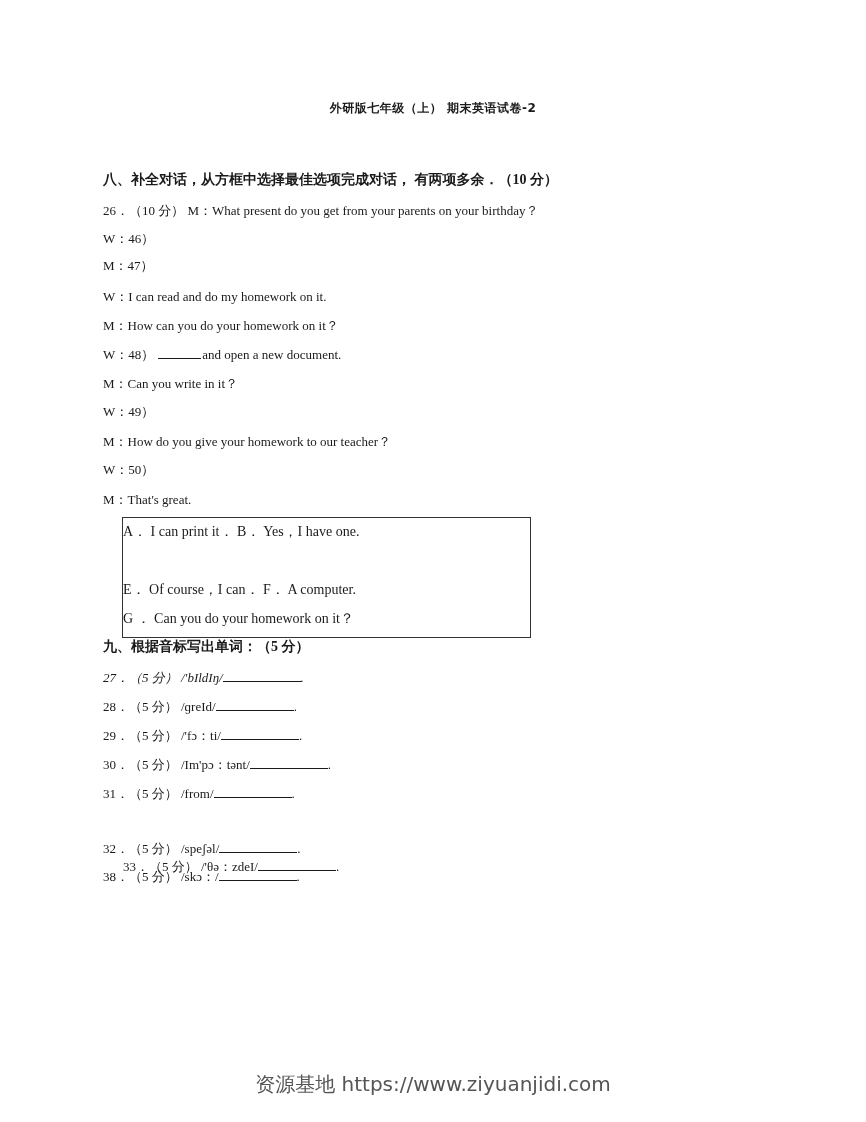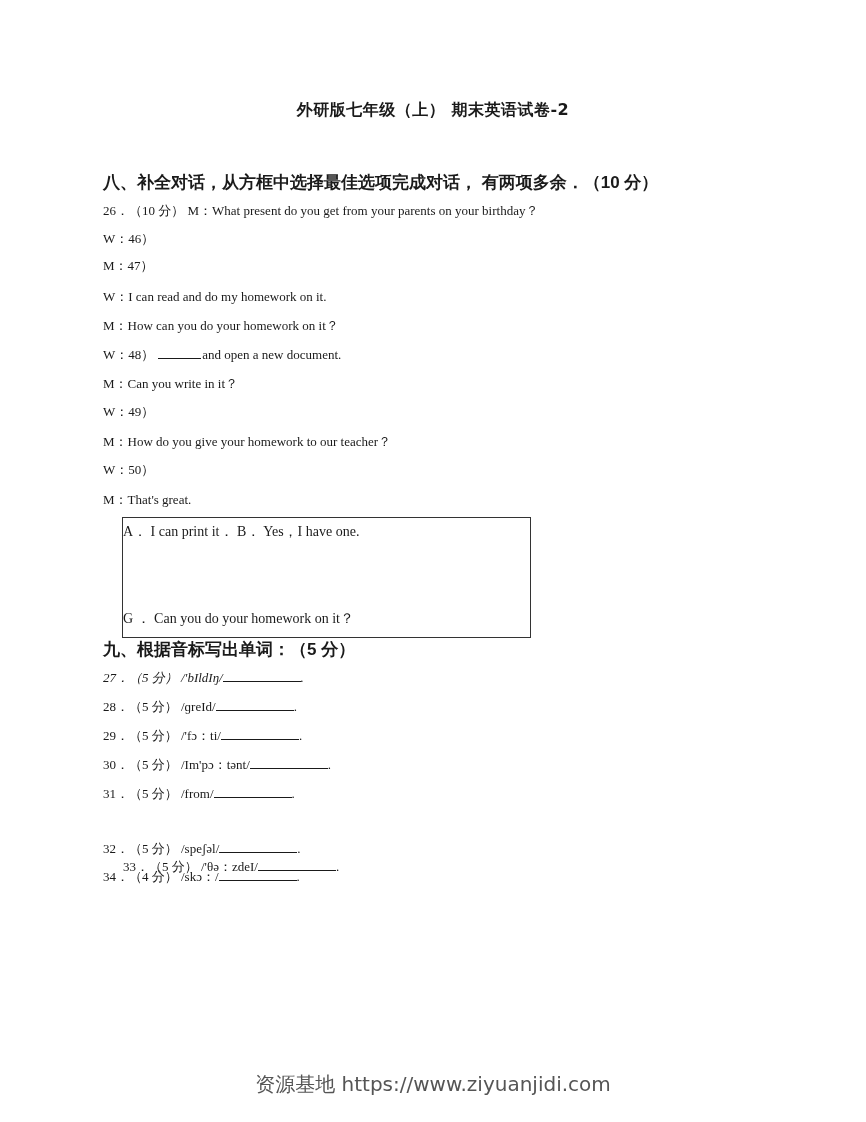--- a/index.html
+++ b/index.html
@@ -3,26 +3,26 @@
   <meta charset="utf-8">
   <style>
     html, body { margin: 0; padding: 0; background: #ffffff; }
     body {
       width: 866px; height: 1122px; position: relative; overflow: hidden;
       font-family: "Liberation Serif", "DejaVu Serif", serif;
       color: #1a1a1a;
     }
     .title {
       position: absolute; left: 0; width: 866px; top: 100px;
-      text-align: center; font-size: 16px; font-weight: bold;
+      text-align: center; font-size: 12px; font-weight: bold;
       font-family: "DejaVu Sans", sans-serif; letter-spacing: 0.5px;
     }
     .section-head {
-      position: absolute; left: 103px; font-size: 17px; font-weight: bold;
-      font-family: Liberation Sans, sans-serif;
+      position: absolute; left: 103px; font-size: 14px; font-weight: bold;
+      font-family: Liberation Serif, serif;
     }
     .line {
       position: absolute; left: 103px; font-size: 13px; white-space: pre;
     }
     .blank-short {
       display: inline-block; width: 43px; border-bottom: 1px solid #1a1a1a;
       height: 12px; vertical-align: baseline; margin: 0 1px 0 4px;
     }
     .blank-long {
       display: inline-block; width: 78px; border-bottom: 1px solid #1a1a1a;
@@ -55,27 +55,28 @@
 <div class="line" style="top:317px;">M：How can you do your homework on it？</div>
 <div class="line" style="top:346px;"><span>W：48）</span><span class="blank-short"></span><span>and open a new document.</span></div>
 <div class="line" style="top:375px;">M：Can you write in it？</div>
 <div class="line" style="top:403px;">W：49）</div>
 <div class="line" style="top:433px;">M：How do you give your homework to our teacher？</div>
 <div class="line" style="top:461px;">W：50）</div>
 <div class="line" style="top:491px;">M：That's great.</div>
 
 <div class="options-box">
   <div class="opt-row" style="top:5px;">A． I can print it． B． Yes，I have one.</div>
+  <div class="opt-row" style="top:63px;">E． Of course，I can． F． A computer.</div>
   <div class="opt-row" style="top:92px;">G ． Can you do your homework on it？</div>
 </div>
 
 <div class="section-head" style="top:638px;">九、根据音标写出单词：（5 分）</div>
 
 <div class="line" style="top:669px;font-style:italic;"><span>27．（5 分）</span> <span>/'bIldIŋ/</span><span class="blank-long"></span><span>.</span></div>
 <div class="line" style="top:698px;"><span>28．（5 分）</span> <span>/ɡreId/</span><span class="blank-long"></span><span>.</span></div>
 <div class="line" style="top:727px;"><span>29．（5 分）</span> <span>/'fɔ：ti/</span><span class="blank-long"></span><span>.</span></div>
 <div class="line" style="top:756px;"><span>30．（5 分）</span> <span>/Im'pɔ：tənt/</span><span class="blank-long"></span><span>.</span></div>
 <div class="line" style="top:785px;"><span>31．（5 分）</span> <span>/from/</span><span class="blank-long"></span><span>.</span></div>
 <div class="line" style="top:840px;text-align:right;"><span>32．（5 分）</span> <span>/speʃəl/</span><span class="blank-long"></span><span>.</span></div>
 <div class="line" style="top:858px;margin-left:20px;"><span>33．（5 分）</span> <span>/'θə：zdeI/</span><span class="blank-long"></span><span>.</span></div>
-<div class="line" style="top:868px;"><span>34．（4 分）</span> <span>/skɔ：/</span><span class="blank-long"></span><span>.</span></div>
+<div class="line" style="top:868px;"><span>38．（5 分）</span> <span>/skɔ：/</span><span class="blank-long"></span><span>.</span></div>
 
 <div class="footer">资源基地 https://www.ziyuanjidi.com</div>
 
 </body></html>

